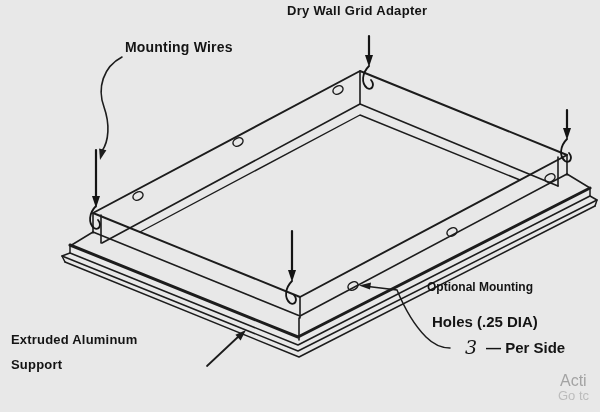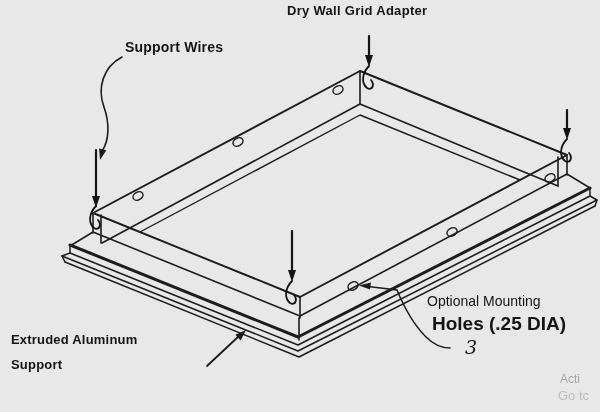--- a/index.html
+++ b/index.html
@@ -6,25 +6,25 @@
   .stage{
     position:relative;width:600px;height:412px;overflow:hidden;
     background:#e8e8e8;
     font-family:"Liberation Sans", sans-serif;
   }
   .stage svg{position:absolute;left:0;top:0;}
   .lbl{position:absolute;color:#141414;white-space:nowrap;}
   .lbl-title{left:287px;top:3px;font-weight:700;font-size:13px;letter-spacing:.3px;}
   .lbl-support{left:125px;top:39px;font-weight:700;font-size:14px;letter-spacing:.2px;}
   .lbl-frame{left:11px;top:327px;font-weight:700;font-size:13px;line-height:25px;letter-spacing:.2px;}
-  .lbl-mount1{left:427px;top:293px;font-weight:400;font-size:14px;}
-  .lbl-mount2{left:432px;top:313px;font-weight:700;font-size:19px;}
+  .lbl-mount1{left:427px;top:280px;font-weight:700;font-size:12px;}
+  .lbl-mount2{left:432px;top:313px;font-weight:700;font-size:15px;}
   .lbl-qty{left:465px;top:336px;font-family:"DejaVu Serif", serif;font-style:italic;font-size:19px;}
   .lbl-perside{left:486px;top:339px;font-weight:700;font-size:15px;}
-  .wm1{left:560px;top:372px;font-size:12px;color:#a3a3a3;}
+  .wm1{left:560px;top:372px;font-size:16px;color:#a3a3a3;}
   .wm2{left:558px;top:388px;font-size:13px;color:#bcbcbc;}
 </style>
 </head>
 <body>
 
 <div class="stage">
 
   <svg width="600" height="412" viewBox="0 0 600 412">
 
     <g stroke="#1c1c1c" fill="none" stroke-linecap="round" stroke-linejoin="round">
@@ -84,28 +84,29 @@
       </g>
       <g>
         <path stroke-width="1.5" d="M364,286 L397,290 C404,307 414,325 426,337 C433,344 441,348 450,348"></path>
         <polygon points="359,285.5 371,282.5 370,289.5" fill="#1c1c1c" stroke="none"></polygon>
       </g>
     </g>
   </svg>
 
   <div class="lbl lbl-title">Dry Wall Grid Adapter</div>
 
-  <div class="lbl lbl-support">Support Wires</div>
+  <div class="lbl lbl-support">Mounting Wires</div>
 
   <div class="lbl lbl-frame">
     <div>Extruded Aluminum</div>
     <div>Support</div>
   </div>
 
   <div class="lbl lbl-mount1">Optional Mounting</div>
   <div class="lbl lbl-mount2">Holes (.25 DIA)</div>
 
   <div class="lbl lbl-qty">3</div>
+  <div class="lbl lbl-perside">— Per Side</div>
 
   <div class="lbl wm1">Acti</div>
   <div class="lbl wm2">Go tc</div>
 
 </div>
 
 </body></html>

